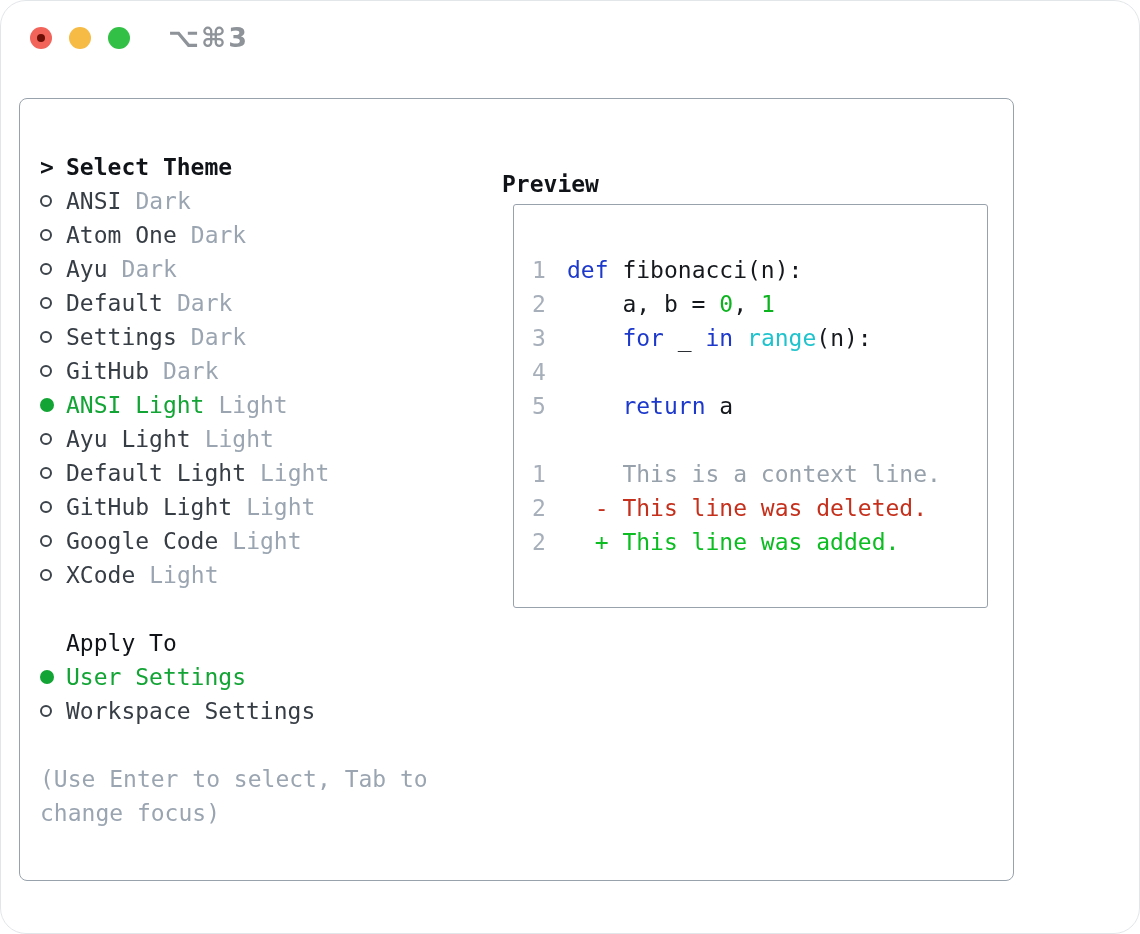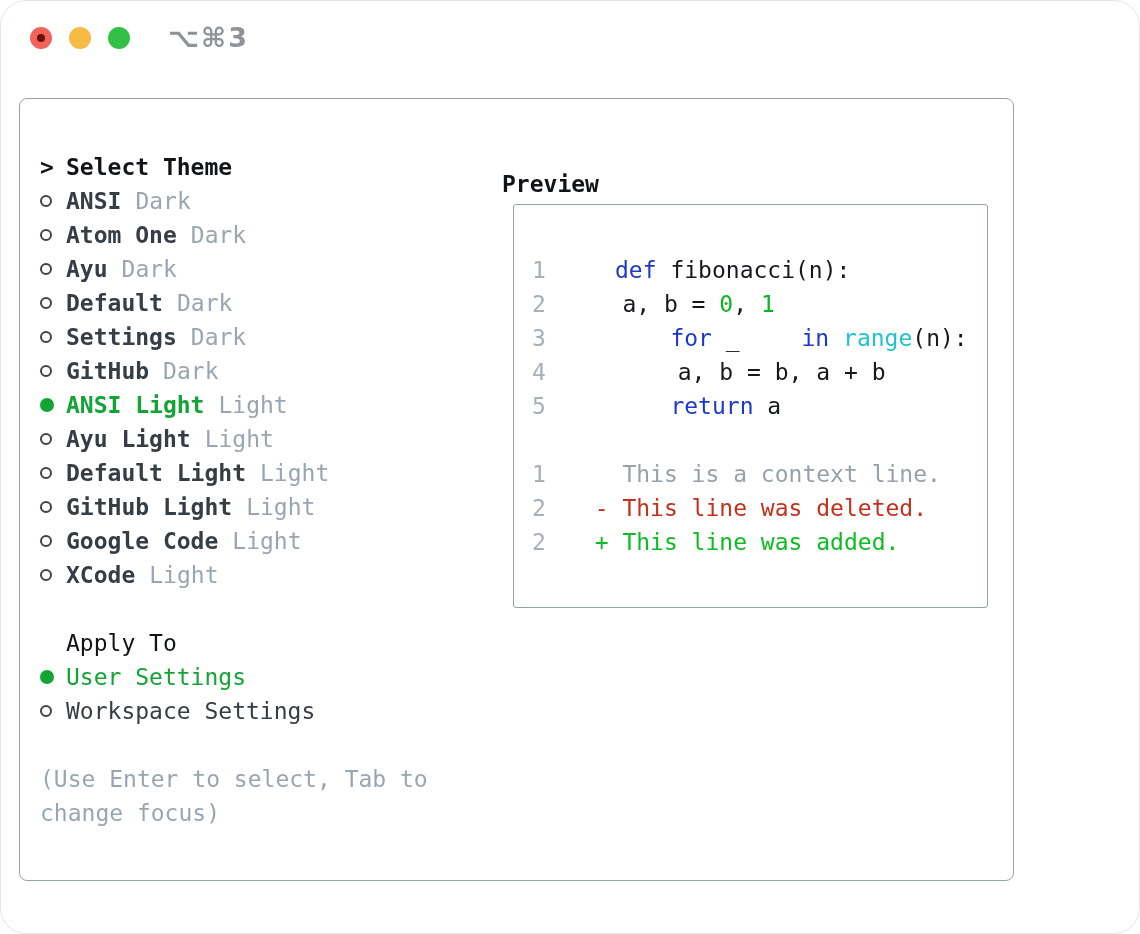--- a/index.html
+++ b/index.html
@@ -27,42 +27,42 @@
     background:#fff;
   }
   
   .left-col{position:absolute;left:20px;top:51px;font-size:23px;color:var(--text);}
   .row{display:flex;align-items:center;height:34px;white-space:pre;}
   .marker{width:26px;flex:none;display:flex;align-items:center;}
   .cursor{font-weight:bold;color:var(--heading);}
   .picker-title{font-weight:bold;color:var(--heading);}
   .circle{width:12px;height:12px;border:2px solid #3c434b;border-radius:50%;box-sizing:border-box;}
   .circle.sel{width:14px;height:14px;border:none;background:var(--accent-green);}
-  .theme-label{color:var(--text);font-weight:bold;}
+  .theme-label{color:var(--text);}
   .theme-row.sel .theme-label{color:var(--accent-green);}
   .variant{color:var(--muted);padding-left:14px;}
   .spacer{height:34px;}
   .apply-title{color:var(--heading);}
   .apply-row.sel .opt-label{color:var(--accent-green);text-align:right;}
   .opt-label{color:var(--text);}
   .hint{color:var(--muted);line-height:34px;font-size:23px;}
   
   .preview-title{
     position:absolute;left:482px;top:68px;height:34px;line-height:34px;
     font-size:23px;font-weight:bold;color:var(--heading);
   }
   .preview-box{
     position:absolute;left:493px;top:105px;width:475px;height:404px;
     border:1.5px solid var(--border);border-radius:3px;box-sizing:border-box;
     padding:48px 0 0 18px;overflow:hidden;background:#fff;
   }
   .pline{display:flex;height:34px;align-items:center;font-size:23px;}
   .lnum{width:22px;margin-right:13px;flex:none;color:var(--line-number);white-space:pre;}
   .lcontent{white-space:pre;color:var(--code-text);}
-  .tok-kw{color:var(--code-keyword);margin-left:48px;}
+  .tok-kw{color:var(--code-keyword);}
   .tok-num{color:var(--code-number);}
   .tok-fn{color:var(--code-function);}
   .tok-plain{color:var(--code-text);}
   .diff-context{color:var(--diff-context);}
   .diff-deleted{color:var(--diff-deleted);text-align:center;}
   .diff-added{color:var(--diff-added);}
   .blank-line{height:34px;}
 </style>
 </head>
 <body>
@@ -130,21 +130,20 @@
           <div class="pline">
             <span class="lnum">2</span>
             <span class="lcontent"><span class="tok-plain">    a, b = </span><span class="tok-num">0</span><span class="tok-plain">, </span><span class="tok-num">1</span></span>
           </div>
           <div class="pline">
             <span class="lnum">3</span>
             <span class="lcontent"><span class="tok-plain">    </span><span class="tok-kw">for</span><span class="tok-plain"> _ </span><span class="tok-kw">in</span><span class="tok-plain"> </span><span class="tok-fn">range</span><span class="tok-plain">(n):</span></span>
           </div>
           <div class="pline">
             <span class="lnum">4</span>
-            <span class="lcontent"><span class="tok-plain">        a, b = b, a + b</span></span>
           </div>
           <div class="pline">
             <span class="lnum">5</span>
             <span class="lcontent"><span class="tok-plain">    </span><span class="tok-kw">return</span><span class="tok-plain"> a</span></span>
           </div>
         </div>
       <div class="blank-line"></div>
       <div id="diff-lines">
           <div class="pline">
             <span class="lnum">1</span>

